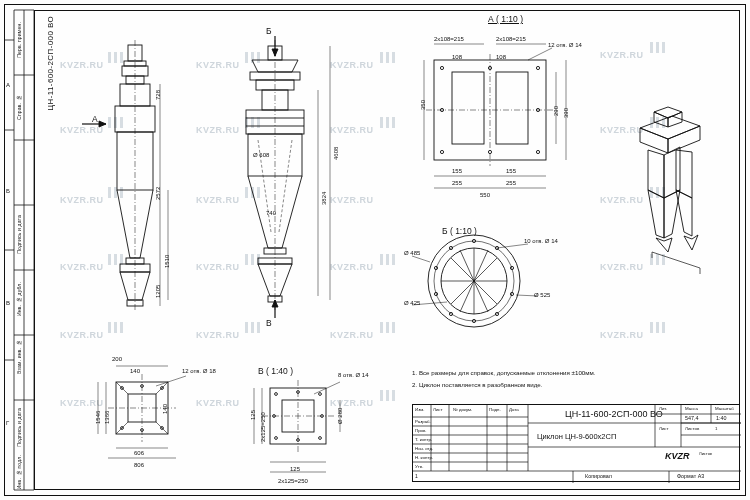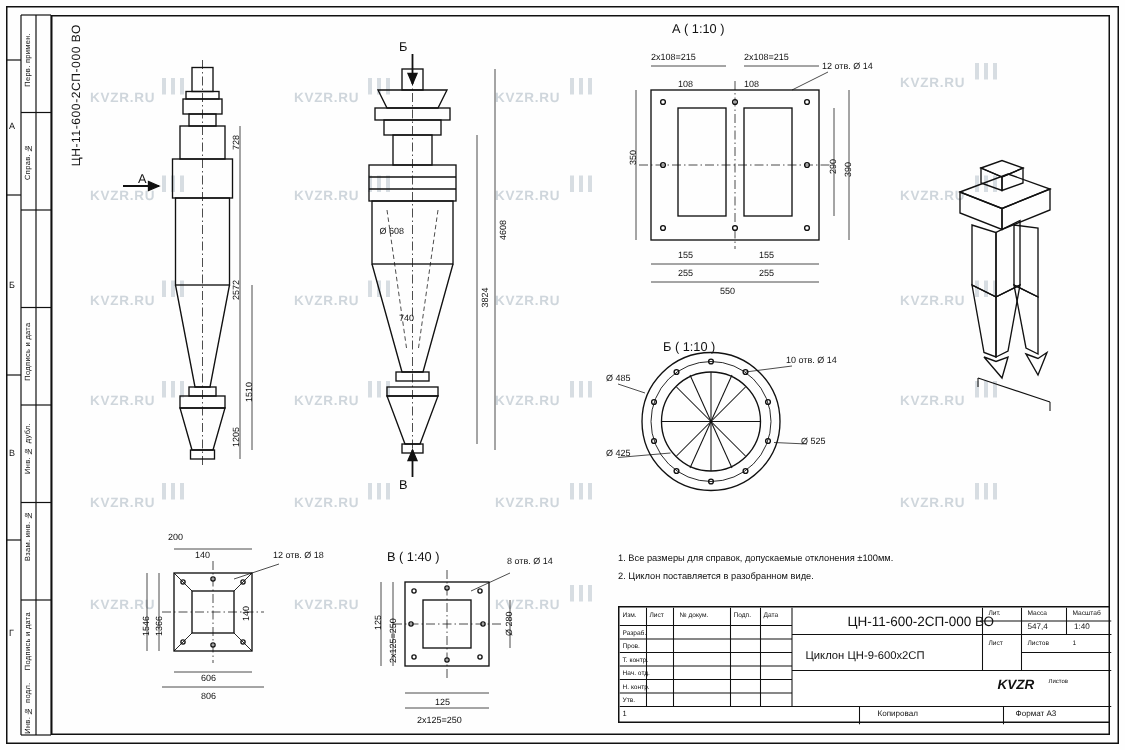--- a/index.html
+++ b/index.html
@@ -307,21 +307,21 @@
   <div class="lbl" style="left:164px;top:268px;transform:rotate(-90deg);transform-origin:left top;">1510</div>
   <div class="lbl" style="left:155px;top:298px;transform:rotate(-90deg);transform-origin:left top;">1205</div>
 
   <div class="lbl-t" style="left:266px;top:26px;">Б</div>
   <div class="lbl-t" style="left:266px;top:318px;">В</div>
   <div class="lbl" style="left:253px;top:152px;">Ø 608</div>
   <div class="lbl" style="left:266px;top:210px;">740</div>
   <div class="lbl" style="left:333px;top:160px;transform:rotate(-90deg);transform-origin:left top;">4608</div>
   <div class="lbl" style="left:321px;top:205px;transform:rotate(-90deg);transform-origin:left top;">3824</div>
 
-  <div class="lbl-t" style="left:448px;top:14px;">А ( 1:10 )</div>
+  <div class="lbl-t" style="left:488px;top:14px;text-decoration:underline;">А ( 1:10 )</div>
   <div class="lbl" style="left:434px;top:36px;">2х108=215</div>
   <div class="lbl" style="left:496px;top:36px;">2х108=215</div>
   <div class="lbl" style="left:548px;top:42px;">12 отв. Ø 14</div>
   <div class="lbl" style="left:452px;top:54px;">108</div>
   <div class="lbl" style="left:496px;top:54px;">108</div>
   <div class="lbl" style="left:420px;top:110px;transform:rotate(-90deg);transform-origin:left top;">350</div>
   <div class="lbl" style="left:553px;top:116px;transform:rotate(-90deg);transform-origin:left top;">290</div>
   <div class="lbl" style="left:563px;top:118px;transform:rotate(-90deg);transform-origin:left top;">390</div>
   <div class="lbl" style="left:452px;top:168px;">155</div>
   <div class="lbl" style="left:506px;top:168px;">155</div>

